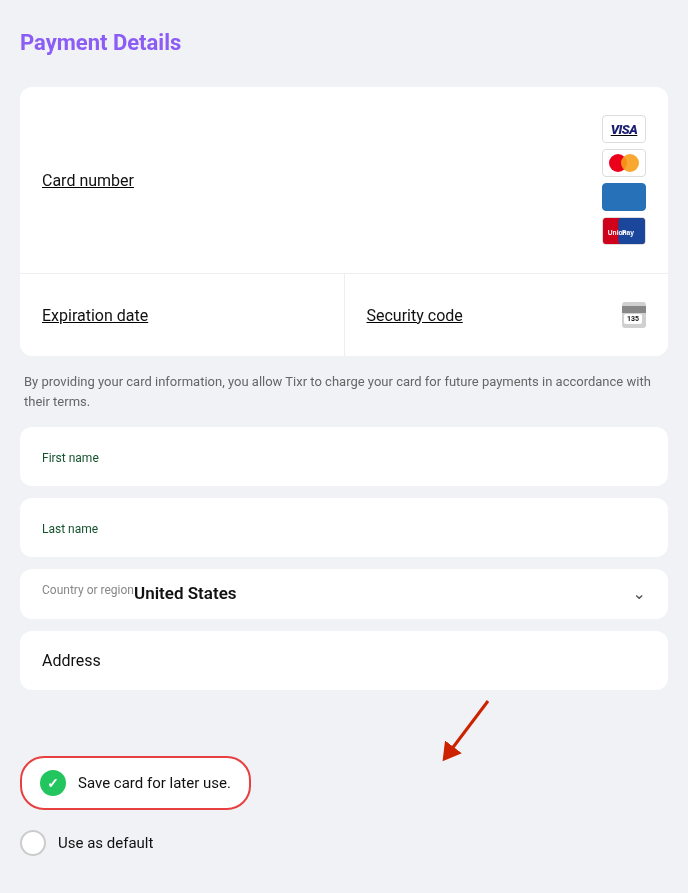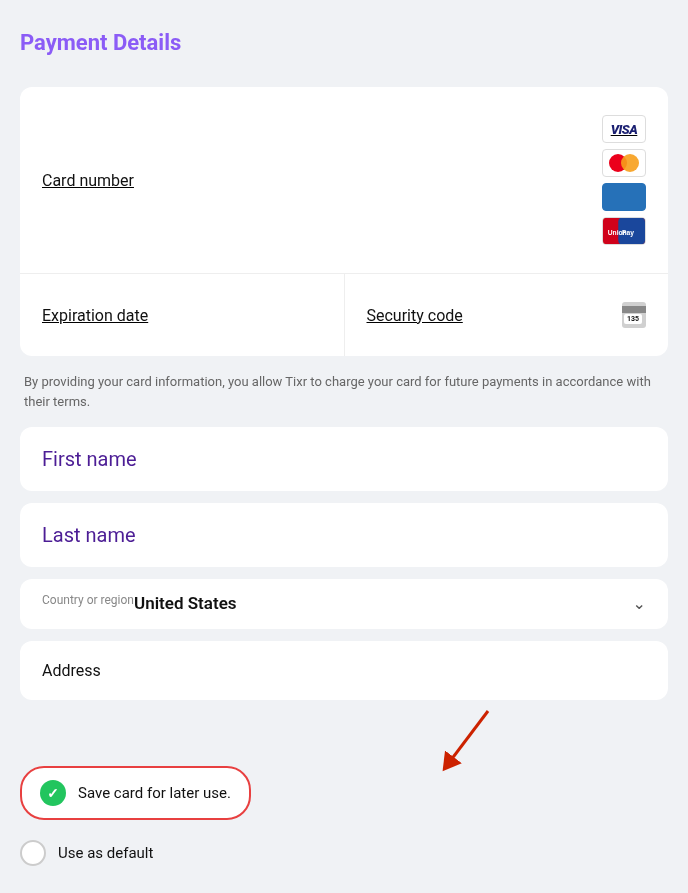--- a/index.html
+++ b/index.html
@@ -194,22 +194,22 @@
     }
 
     .input-field {
       background: #fff;
       border-radius: 12px;
       padding: 20px 22px;
       margin-bottom: 12px;
     }
 
     .input-field-label {
-      font-size: 20px;
-      color: #4c1d95;
+      font-size: 12px;
+      color: #14532d;
     }
 
     .country-field {
       background: #fff;
       border-radius: 12px;
       padding: 14px 22px 16px;
       margin-bottom: 12px;
       display: flex;
       align-items: center;
       justify-content: space-between;

